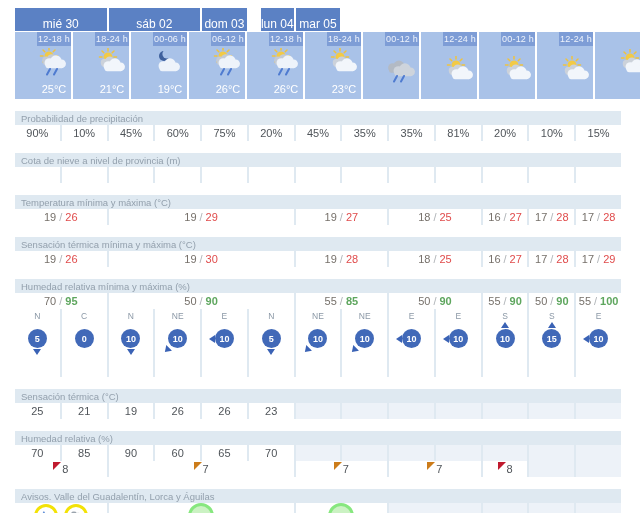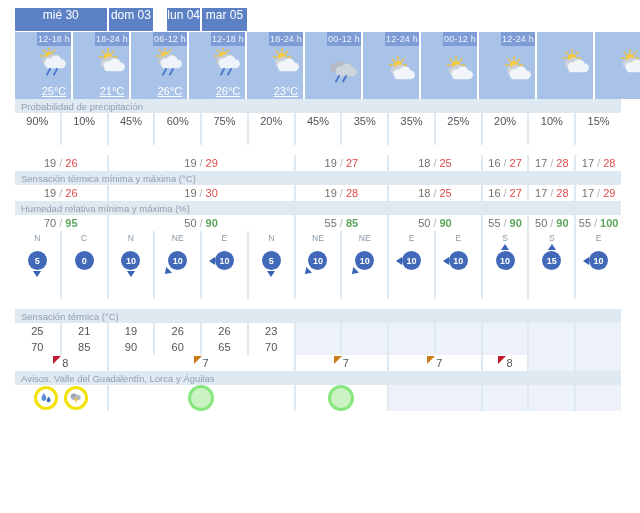--- a/index.html
+++ b/index.html
@@ -8,37 +8,37 @@
     font-family:"Liberation Sans","DejaVu Sans",sans-serif;
     -webkit-font-smoothing:antialiased;
   }
   #forecast{width:606px;margin:8px 0 0 15px;}
   .grid{display:grid;grid-template-columns:repeat(13,1fr);column-gap:2px;}
 
   
   .day-row{margin-bottom:1px;}
   .day-cell{
     background:#5b81c4;color:#ffffff;font-size:12px;
-    display:flex;align-items:flex-start;justify-content:center;height:23px;
+    display:flex;align-items:flex-end;justify-content:center;height:23px;
   }
   
   .band-col{display:flex;flex-direction:column;height:67px;background:#a9c2e8;padding-left:22px;}
   .period{
     background:#7e9dd6;color:#eef3fc;font-size:9px;height:14px;flex:0 0 14px;
     display:flex;align-items:center;justify-content:center;letter-spacing:.2px;
   }
   .iconbox{flex:1;display:flex;align-items:center;justify-content:center;}
   .temp{
     color:#ffffff;font-size:11px;height:16px;flex:0 0 16px;
-    display:flex;align-items:center;justify-content:center;text-decoration:underline;
+    display:flex;align-items:flex-start;justify-content:center;
   }
   
   .label-row{
     background:#dfe9f1;height:14px;display:flex;align-items:center;
-    color:#93a0ad;font-size:9.5px;padding-left:6px;
+    color:#93a0ad;font-size:9.5px;padding-left:6px;margin-top:12px;
   }
   
   .vals{background:#dfe9f1;}
   .cell{
     background:#ffffff;height:16px;display:flex;align-items:center;justify-content:center;
     font-size:11px;color:#4f5459;
   }
   .cell.tint{background:#edf2f8;}
   .mb{margin-bottom:10px;}
   .min{color:#76706a;}
@@ -75,20 +75,23 @@
   .ok-circle{width:20px;height:20px;border:3px solid #87e77f;border-radius:50%;background:#cbf2c3;}
 </style>
 </head>
 <body>
 
 <div id="forecast">
     <div class="grid day-row">
       <div class="day-cell" style="grid-column: span 2;">
         <span>mié 30</span>
       </div>
+      <div class="day-cell" style="grid-column: span 2;">
+        <span>sáb 02</span>
+      </div>
       <div class="day-cell" style="grid-column: span 1;">
         <span>dom 03</span>
       </div>
       <div class="day-cell" style="grid-column: span 1; margin-left: 12px;">
         <span>lun 04</span>
       </div>
       <div class="day-cell" style="grid-column: span 1;">
         <span>mar 05</span>
       </div>
     </div>
@@ -162,20 +165,40 @@
                 <rect x="9.5" y="18.375" width="18.05" height="4.75" rx="2.375"></rect>
               </g>
             </svg></span>
         </div>
         <div class="temp">
           <span>21°C</span>
         </div>
       </div>
       <div class="band-col">
         <div class="period">
+          <span>00-06 h</span>
+        </div>
+        <div class="iconbox">
+          <span><svg width="34" height="29" viewBox="0 0 34 29">
+              <circle cx="11" cy="8" r="5" fill="#3d5f9c"></circle>
+              <circle cx="14" cy="6" r="4.6" fill="#a9c2e8"></circle>
+              <g fill="#eef3fa">
+                <circle cx="10.3" cy="17.9" r="4.75"></circle>
+                <circle cx="16.95" cy="16" r="5.699999999999999"></circle>
+                <circle cx="22.65" cy="18.85" r="4.2749999999999995"></circle>
+                <rect x="6.5" y="18.375" width="18.05" height="4.75" rx="2.375"></rect>
+              </g>
+            </svg></span>
+        </div>
+        <div class="temp">
+          <span>19°C</span>
+        </div>
+      </div>
+      <div class="band-col">
+        <div class="period">
           <span>06-12 h</span>
         </div>
         <div class="iconbox">
           <span><svg width="34" height="29" viewBox="0 0 34 29">
               <g stroke="#f1c33c" stroke-width="1.5" stroke-linecap="round">
                 <line x1="18.0" y1="8.0" x2="20.5" y2="8.0"></line>
                 <line x1="16.2" y1="12.2" x2="18.0" y2="14.0"></line>
                 <line x1="12.0" y1="14.0" x2="12.0" y2="16.5"></line>
                 <line x1="7.8" y1="12.2" x2="6.0" y2="14.0"></line>
                 <line x1="6.0" y1="8.0" x2="3.5" y2="8.0"></line>
@@ -514,46 +537,52 @@
       <div class="cell">
         <span>45%</span>
       </div>
       <div class="cell">
         <span>35%</span>
       </div>
       <div class="cell">
         <span>35%</span>
       </div>
       <div class="cell">
-        <span>25%</span>
+        <span>81%</span>
       </div>
       <div class="cell">
         <span>20%</span>
       </div>
       <div class="cell">
         <span>10%</span>
       </div>
       <div class="cell">
         <span>15%</span>
       </div>
     </div>
+    <div class="label-row">
+      <span>Cota de nieve a nivel de provincia (m)</span>
+    </div>
     <div class="grid vals mb">
       <div class="cell"></div>
       <div class="cell"></div>
       <div class="cell"></div>
       <div class="cell"></div>
       <div class="cell"></div>
       <div class="cell"></div>
       <div class="cell"></div>
       <div class="cell"></div>
       <div class="cell"></div>
       <div class="cell"></div>
       <div class="cell"></div>
       <div class="cell"></div>
       <div class="cell"></div>
+    </div>
+    <div class="label-row">
+      <span>Temperatura mínima y máxima (°C)</span>
     </div>
     <div class="grid vals">
       <div class="cell" style="grid-column: span 2;">
         <span class="min">19</span>
         <span class="slash">/</span>
         <span class="max-red">26</span>
       </div>
       <div class="cell" style="grid-column: span 4;">
         <span class="min">19</span>
         <span class="slash">/</span>
@@ -794,20 +823,23 @@
       <div class="cell">
         <span>23</span>
       </div>
       <div class="cell tint"></div>
       <div class="cell tint"></div>
       <div class="cell tint"></div>
       <div class="cell tint"></div>
       <div class="cell tint"></div>
       <div class="cell tint"></div>
       <div class="cell tint"></div>
+    </div>
+    <div class="label-row">
+      <span>Humedad relativa (%)</span>
     </div>
     <div class="grid vals">
       <div class="cell">
         <span>70</span>
       </div>
       <div class="cell">
         <span>85</span>
       </div>
       <div class="cell">
         <span>90</span>

